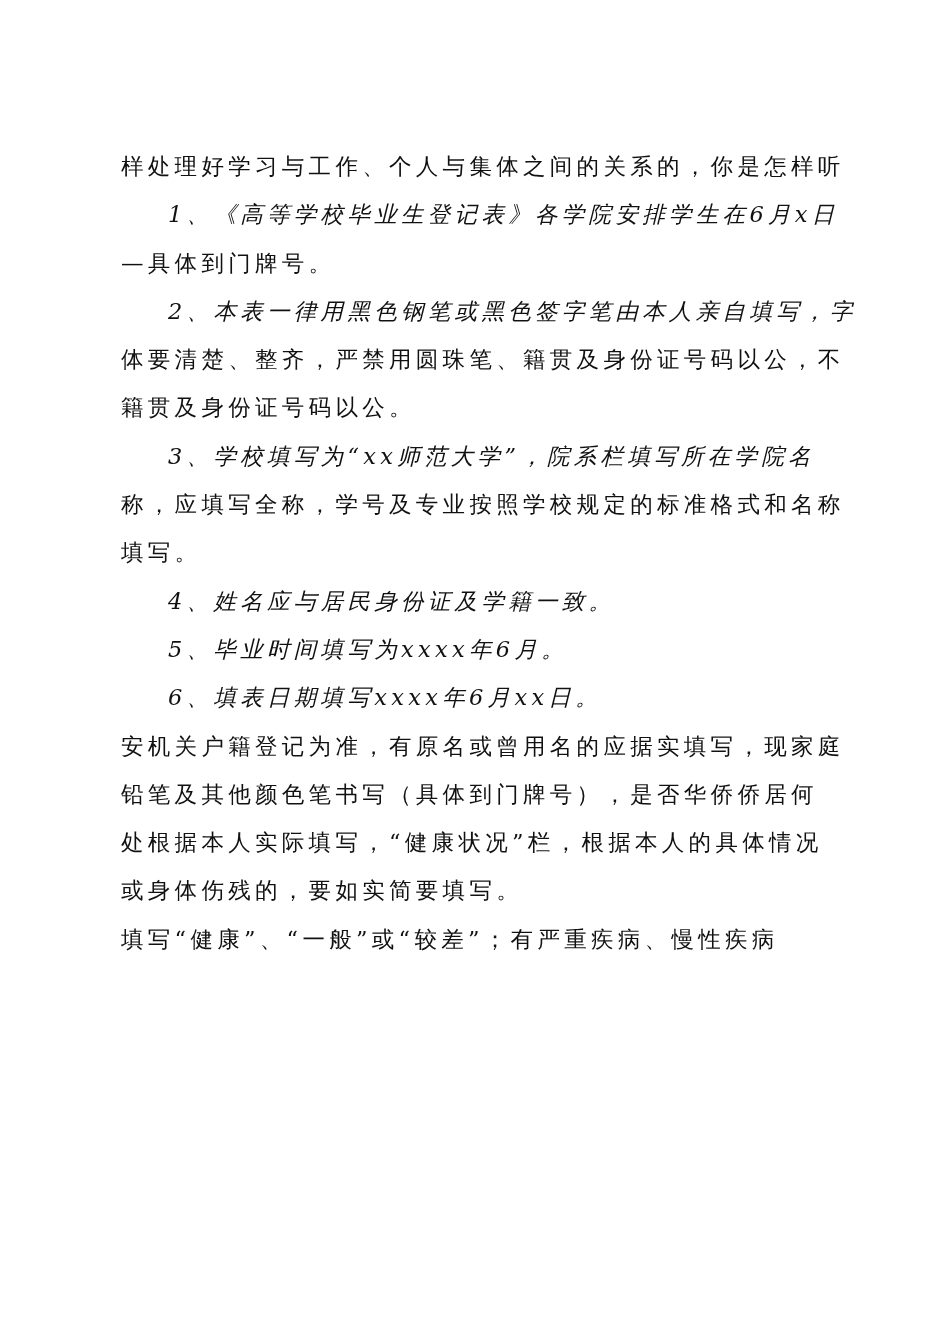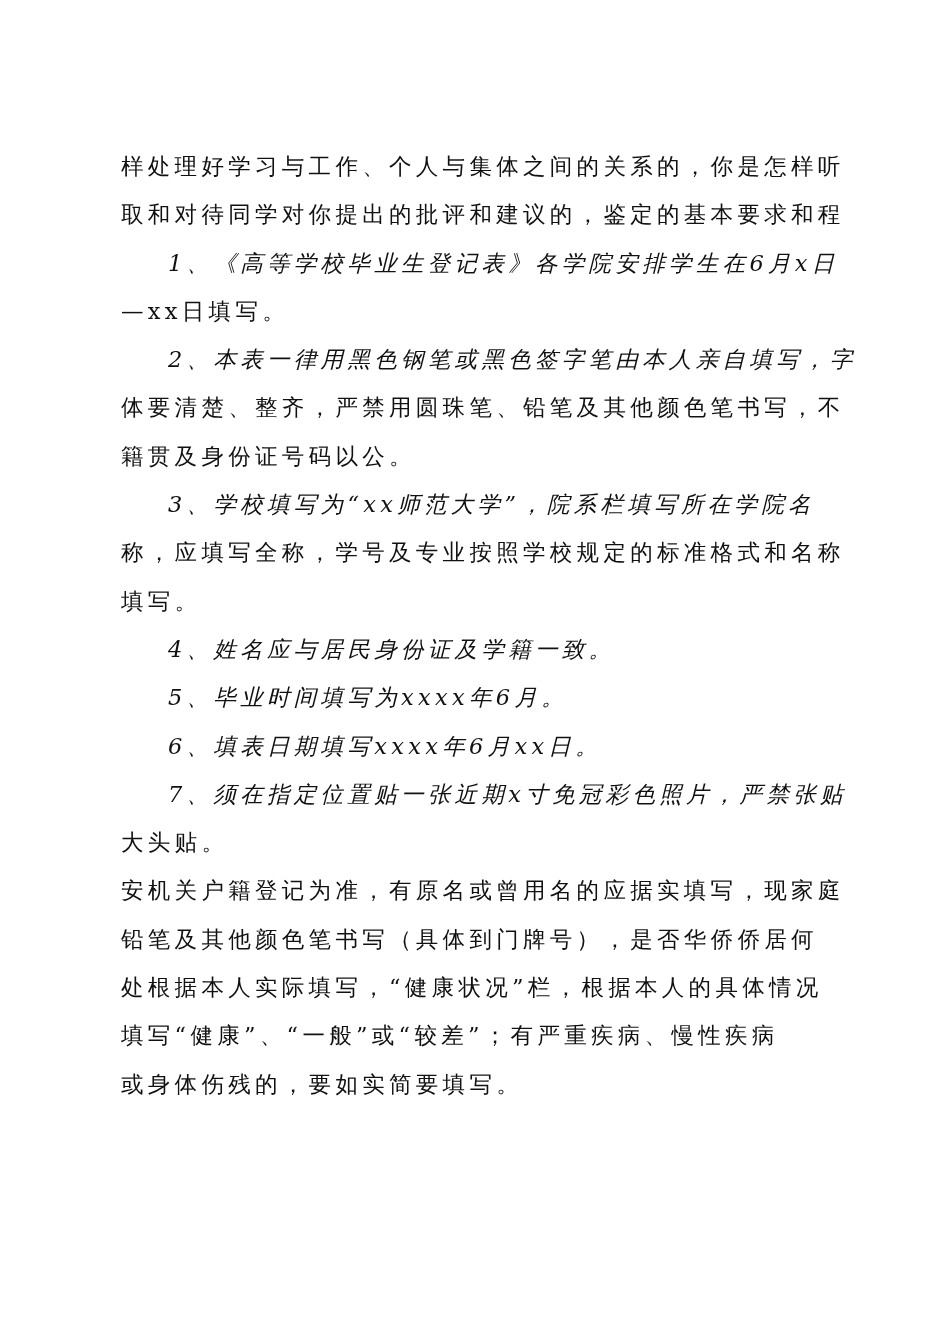--- a/index.html
+++ b/index.html
@@ -42,31 +42,30 @@
     }
   </style>
 </head>
 <body>
 
 <div class="page">
   <div class="content">
 
     <div>
       <div class="line">样处理好学习与工作、个人与集体之间的关系的，你是怎样听</div>
-      <div class="line">取和对待同学对你提出的批评和建议的，鉴定的基本要求和程</div>
     </div>
 
     <div>
       <div class="line indent">1、《高等学校毕业生登记表》各学院安排学生在6月x日</div>
-      <div class="line">—xx日填写。</div>
+      <div class="line">—具体到门牌号。</div>
     </div>
 
     <div>
       <div class="line indent">2、本表一律用黑色钢笔或黑色签字笔由本人亲自填写，字</div>
-      <div class="line">体要清楚、整齐，严禁用圆珠笔、铅笔及其他颜色笔书写，不</div>
+      <div class="line">体要清楚、整齐，严禁用圆珠笔、籍贯及身份证号码以公，不</div>
       <div class="line">籍贯及身份证号码以公。</div>
     </div>
 
     <div>
       <div class="line indent">3、学校填写为“xx师范大学”，院系栏填写所在学院名</div>
       <div class="line">称，应填写全称，学号及专业按照学校规定的标准格式和名称</div>
       <div class="line">填写。</div>
     </div>
 
     <div>
@@ -74,27 +73,23 @@
     </div>
 
     <div>
       <div class="line indent">5、毕业时间填写为xxxx年6月。</div>
     </div>
 
     <div>
       <div class="line indent">6、填表日期填写xxxx年6月xx日。</div>
     </div>
 
-    <div>
-      <div class="line indent">7、须在指定位置贴一张近期x寸免冠彩色照片，严禁张贴</div>
-      <div class="line">大头贴。</div>
-    </div>
 
     <div>
       <div class="line">安机关户籍登记为准，有原名或曾用名的应据实填写，现家庭</div>
       <div class="line">铅笔及其他颜色笔书写（具体到门牌号），是否华侨侨居何</div>
       <div class="line">处根据本人实际填写，“健康状况”栏，根据本人的具体情况</div>
+      <div class="line">或身体伤残的，要如实简要填写。</div>
       <div class="line">填写“健康”、“一般”或“较差”；有严重疾病、慢性疾病</div>
-      <div class="line">或身体伤残的，要如实简要填写。</div>
     </div>
 
   </div>
 </div>
 
 </body></html>

